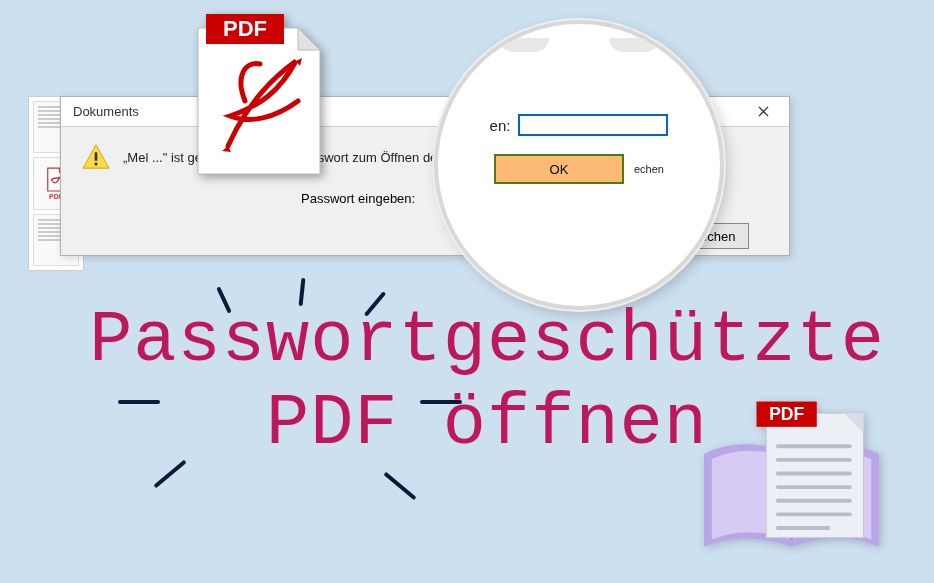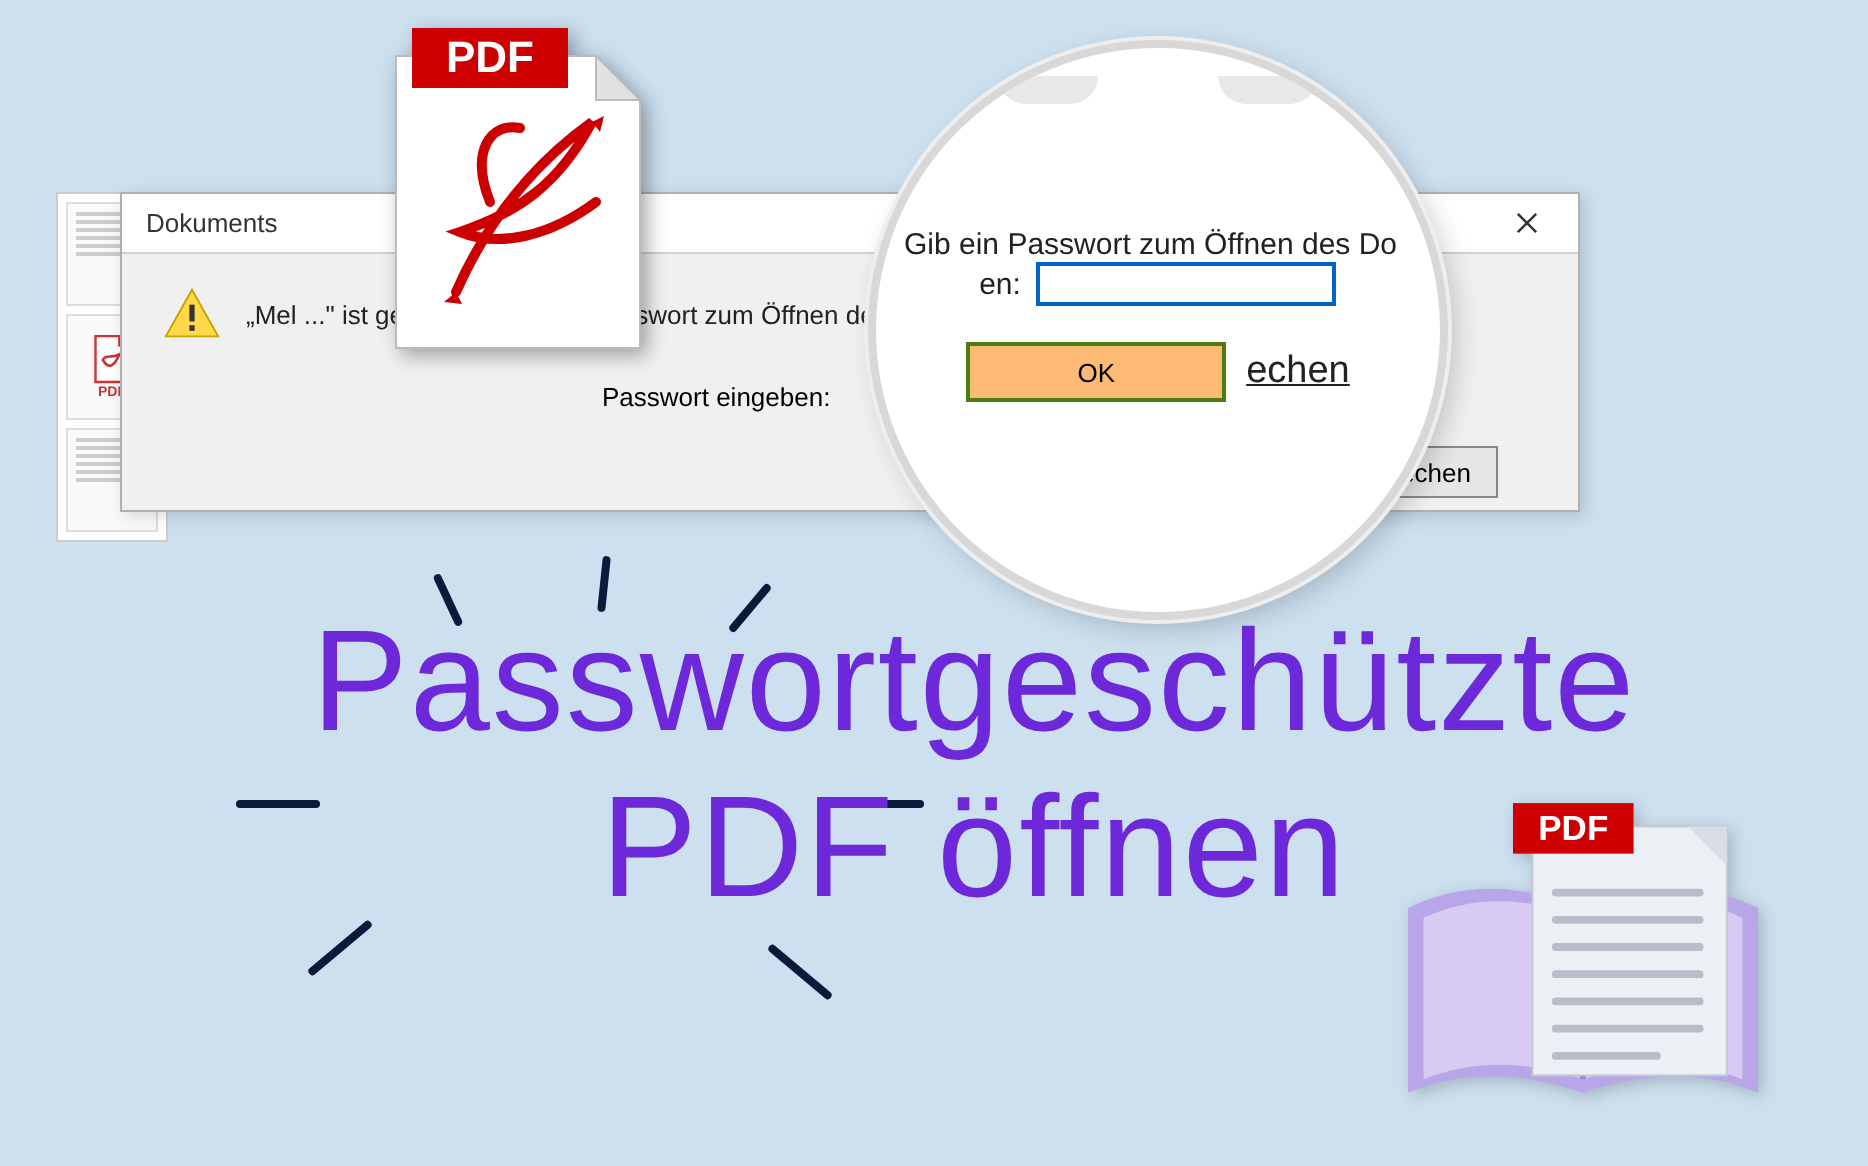--- a/index.html
+++ b/index.html
@@ -174,23 +174,23 @@
   
   .headline {
     position: absolute;
     left: 80px; top: 300px;
     right: 40px;
     text-align: center;
   }
   .headline .line {
     font-size: 72px;
     font-weight: 500;
-    color: #6d28d9;
+    color: #be185d;
     line-height: 1.15;
-    font-family: Liberation Sans, sans-serif;
+    font-family: Liberation Mono, monospace;
     letter-spacing: 1px;
   }
 
   
   .spark {
     position: absolute;
     width: 40px; height: 4px;
     background: #0b1a3a;
     border-radius: 2px;
   }
@@ -280,28 +280,27 @@
     <path d="M48 140 l-6 5 l9 1 z" fill="#cc0000"></path>
   </svg>
 </div>
 
 <div class="magnifier">
   <div class="mag-top-hint">
       <span></span>
       <span></span>
     </div>
   <div class="mag-inner">
-    <div style="white-space:nowrap;">Gib ein Passwort zum Öffnen des Do</div>
     <div class="mag-label-row">
       <span>en:</span>
       <input class="pwd-input" type="password" style="">
     </div>
     <div class="mag-ok-row">
       <button class="btn btn-primary">OK</button>
-      <span style="align-self:center;font-size:19px;text-decoration:underline;">echen</span>
+      <span style="align-self:center;font-size:11px;">echen</span>
     </div>
   </div>
 </div>
 
 <div class="spark" style="left:210px; top:298px; transform: rotate(65deg); width:28px;"></div>
 <div class="spark" style="left:288px; top:290px; transform: rotate(96deg); width:28px;"></div>
 <div class="spark" style="left:360px; top:302px; transform: rotate(130deg); width:30px;"></div>
 <div class="spark" style="left:118px; top:400px; transform: rotate(0deg); width:42px;"></div>
 <div class="spark" style="left:420px; top:400px; transform: rotate(0deg); width:42px;"></div>
 <div class="spark" style="left:150px; top:472px; transform: rotate(-40deg); width:40px;"></div>

